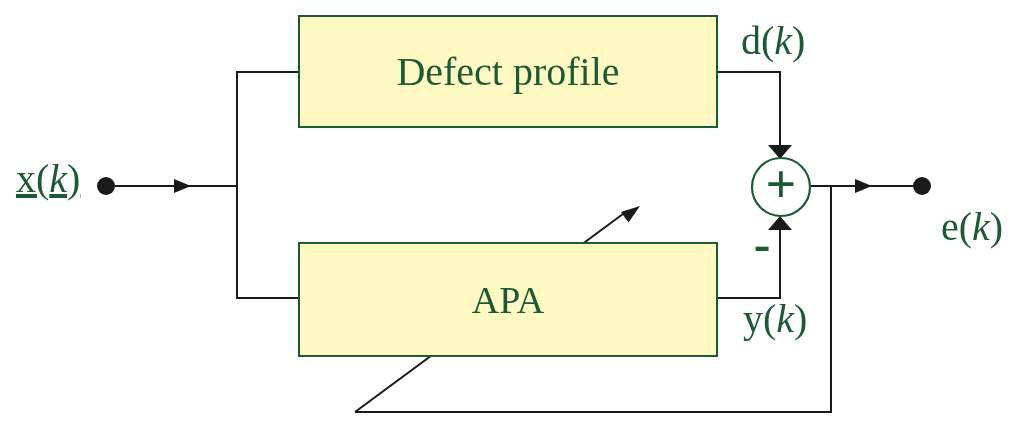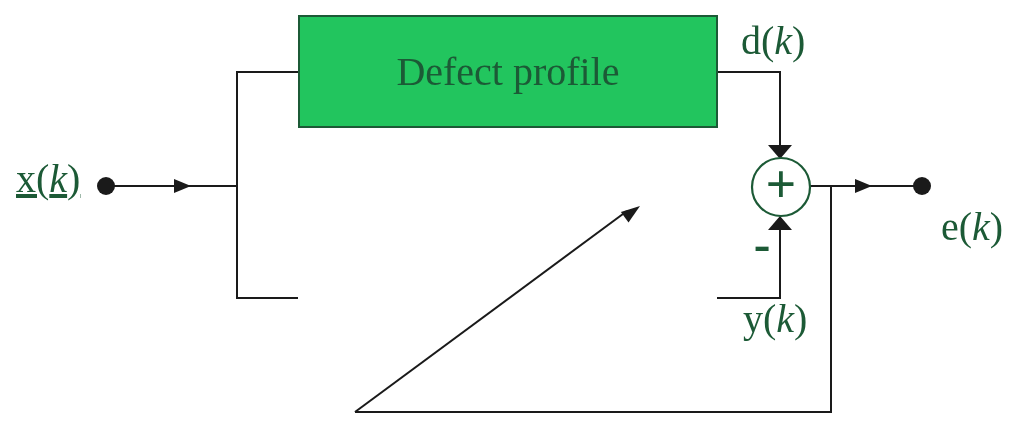--- a/index.html
+++ b/index.html
@@ -18,21 +18,21 @@
   .wire-layer {
     position: absolute;
     left: 0; top: 0;
     width: 1024px;
     height: 430px;
     z-index: 1;
   }
   .block {
     position: absolute;
     box-sizing: border-box;
-    background: #22c55e;
+    background: #fef9c3;
     border: 2px solid #1c5a36;
     color: #1c5a36;
     display: flex;
     flex-direction: column;
     align-items: center;
     justify-content: center;
     text-align: center;
     font-size: 40px;
     line-height: 48px;
     z-index: 2;
@@ -99,20 +99,23 @@
 
     <circle cx="781" cy="187" r="29" fill="#ffffff" stroke="#1c5a36" stroke-width="2.2"></circle>
     <text class="sum-sign" x="781" y="202" font-size="54" text-anchor="middle">+</text>
     <text class="sum-sign" x="762" y="261" font-size="50" text-anchor="middle">-</text>
   </svg>
 
   <div class="block block-defect">
     <span>Defect profile</span>
   </div>
 
+  <div class="block block-apa">
+    <span>APA</span>
+  </div>
 
   <div class="signal-label label-x">
     <span>x(</span><span class="var">k</span><span>)</span>
   </div>
 
   <div class="signal-label label-d">
     <span>d(</span><span class="var">k</span><span>)</span>
   </div>
 
   <div class="signal-label label-y">

